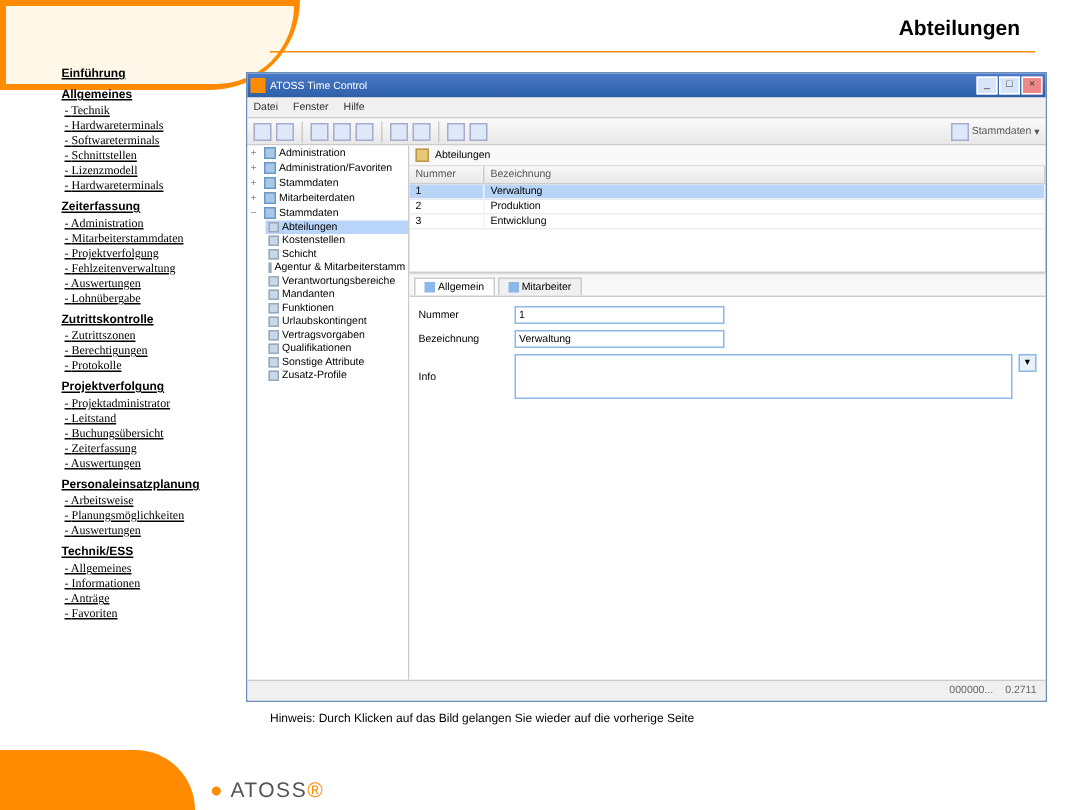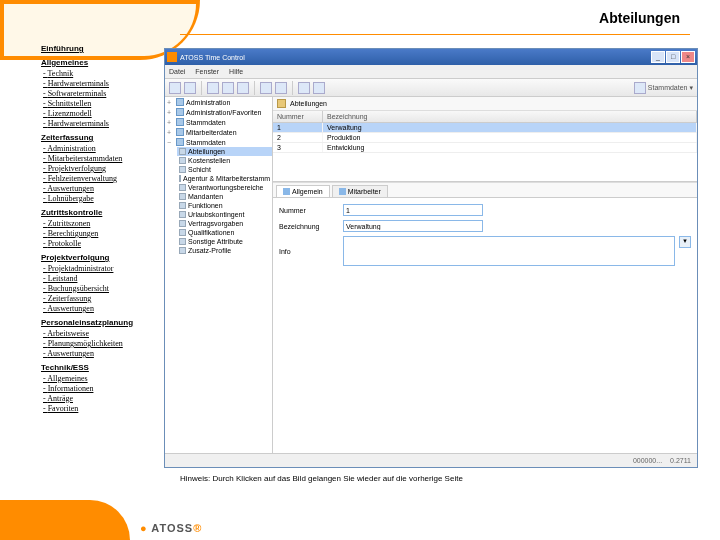--- a/index.html
+++ b/index.html
@@ -6,21 +6,21 @@
   body { font-family: Arial, sans-serif; font-size: 9px; background: #fff; width: 720px; height: 540px; position: relative; overflow: hidden; }
   
   
   .curve-top { position: absolute; top: 0; left: 0; width: 200px; height: 60px; background: #FF8C00; border-radius: 0 0 120px 0; z-index: 0; }
   .curve-top::after { content: ""; position: absolute; top: 4px; left: 4px; width: 192px; height: 52px; background: #FFF8E8; border-radius: 0 0 116px 0; }
   .header-title { position: absolute; top: 10px; right: 40px; font-size: 14px; font-weight: bold; z-index: 2; }
   .header-line { position: absolute; top: 34px; left: 180px; right: 30px; height: 1px; background: #FF8C00; }
   
   
   .curve-bot { position: absolute; bottom: 0; left: 0; width: 130px; height: 40px; background: #FF8C00; border-radius: 0 100px 0 0; z-index: 0; }
-  .footer-logo { position: absolute; bottom: 6px; left: 140px; font-size: 11px; font-weight: bold; color: #555; z-index: 2; letter-spacing: 1px; }
+  .footer-logo { position: absolute; bottom: 6px; left: 140px; font-size: 14px; font-weight: normal; color: #555; z-index: 2; letter-spacing: 1px; }
   .footer-logo .dot { color: #FF8C00; }
   
   
   .sidenav { position: absolute; top: 40px; left: 0; width: 150px; z-index: 2; font-size: 8px; line-height: 1.25; margin-left: 41px; }
   .sidenav h4 { font-size: 8px; text-decoration: underline; margin: 4px 0 1px 0; font-weight: bold; }
   .sidenav .sub { text-decoration: underline; margin-left: 2px; font-family: Liberation Serif, serif; }
   .sidenav .sub::before { content: "- "; }
   
   
   .app { position: absolute; top: 48px; left: 164px; width: 534px; height: 420px; background: #fff; border: 1px solid #6B8EB8; z-index: 1; font-size: 7px; }

